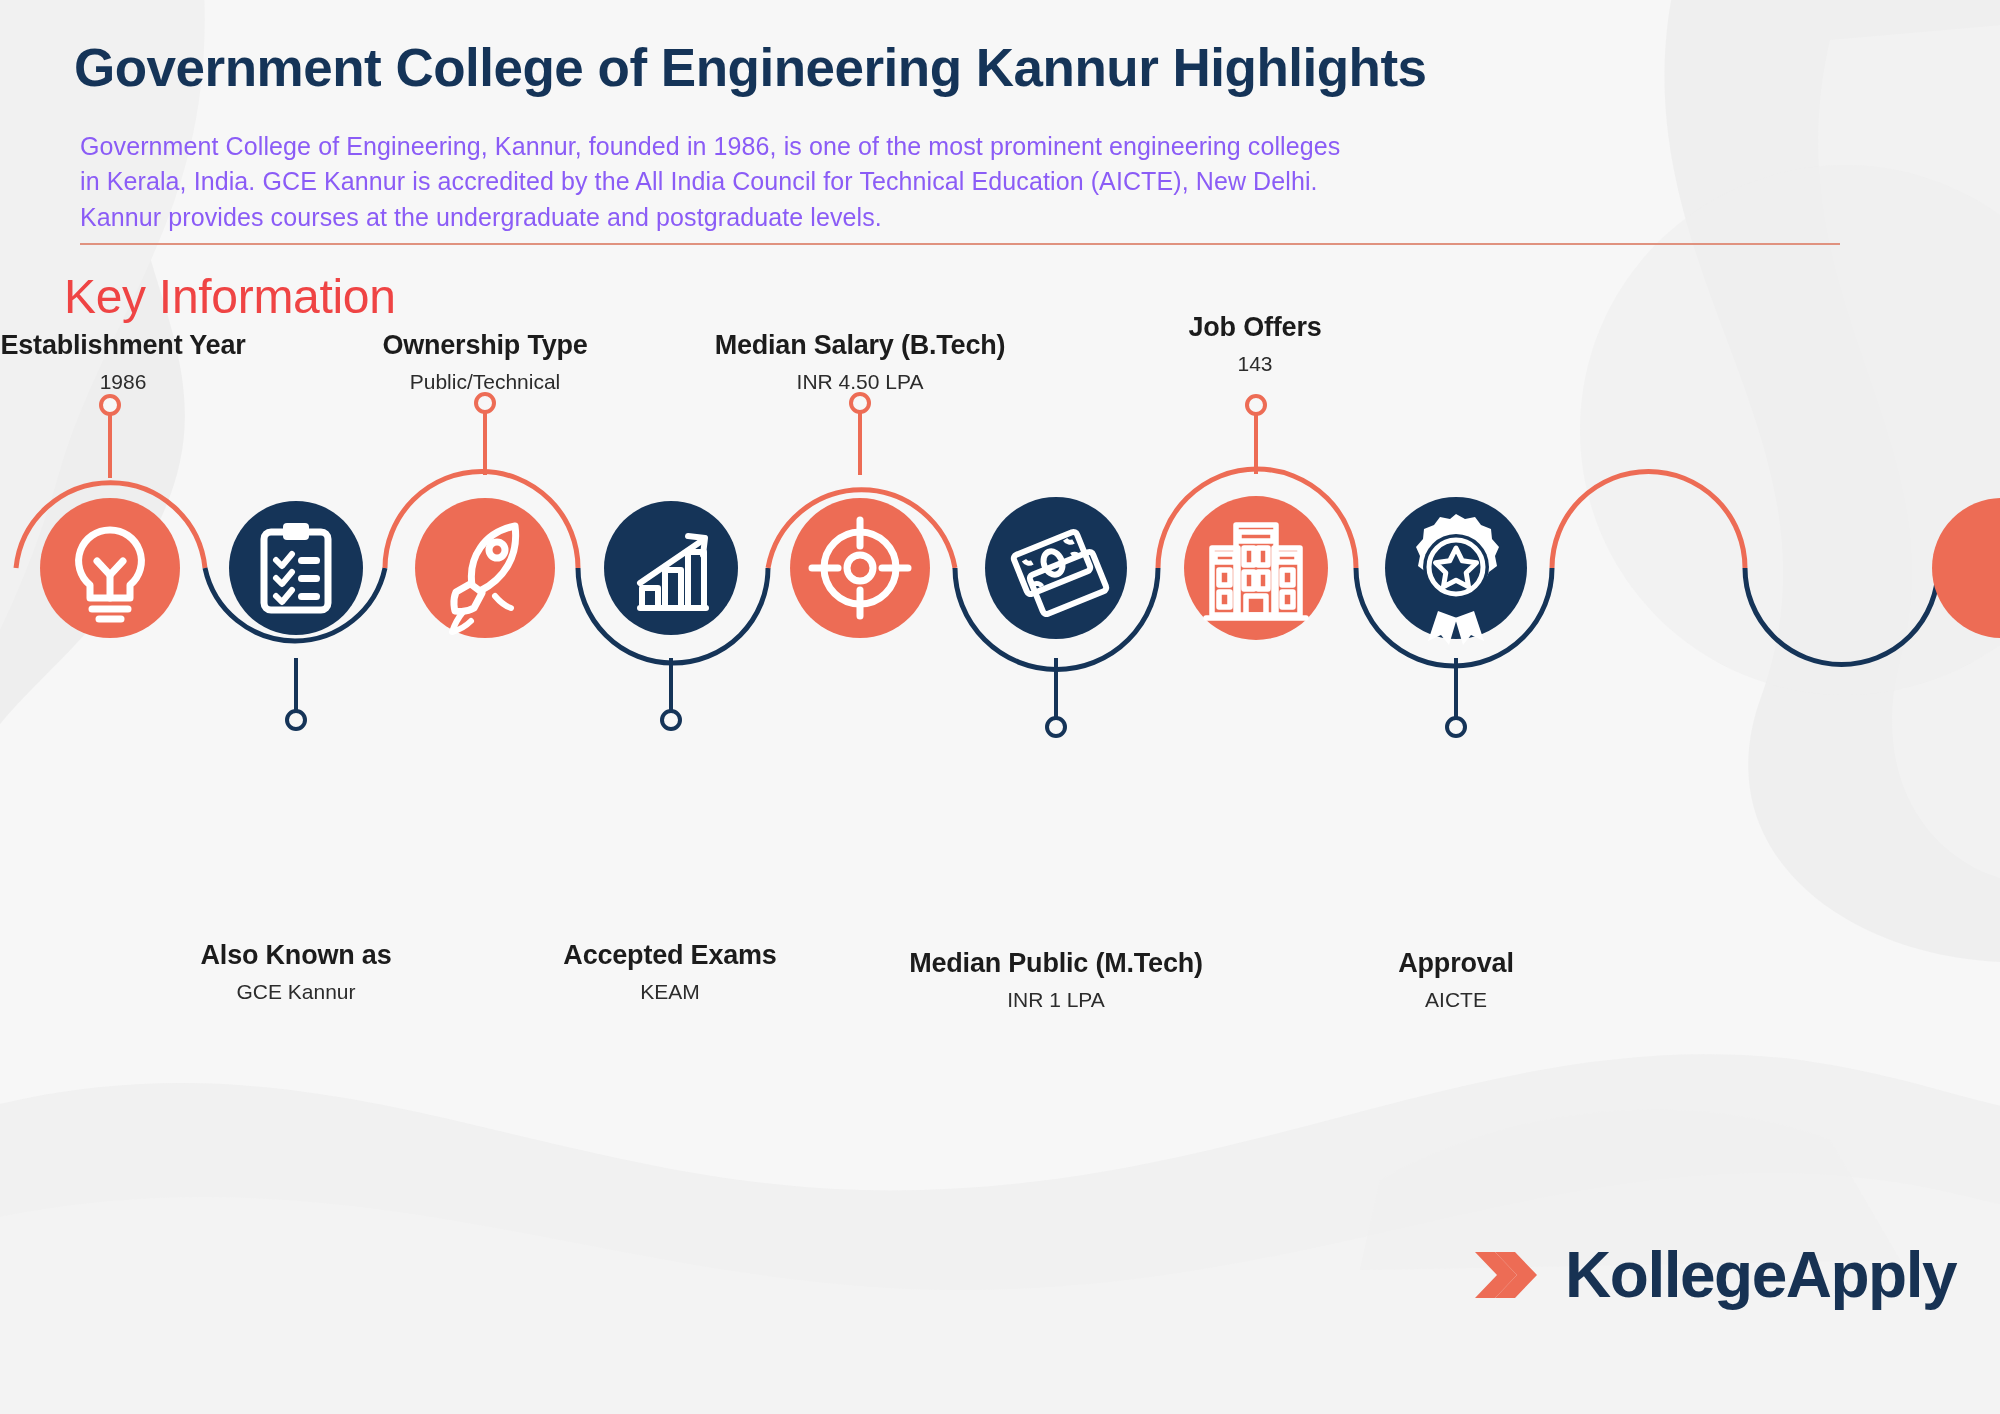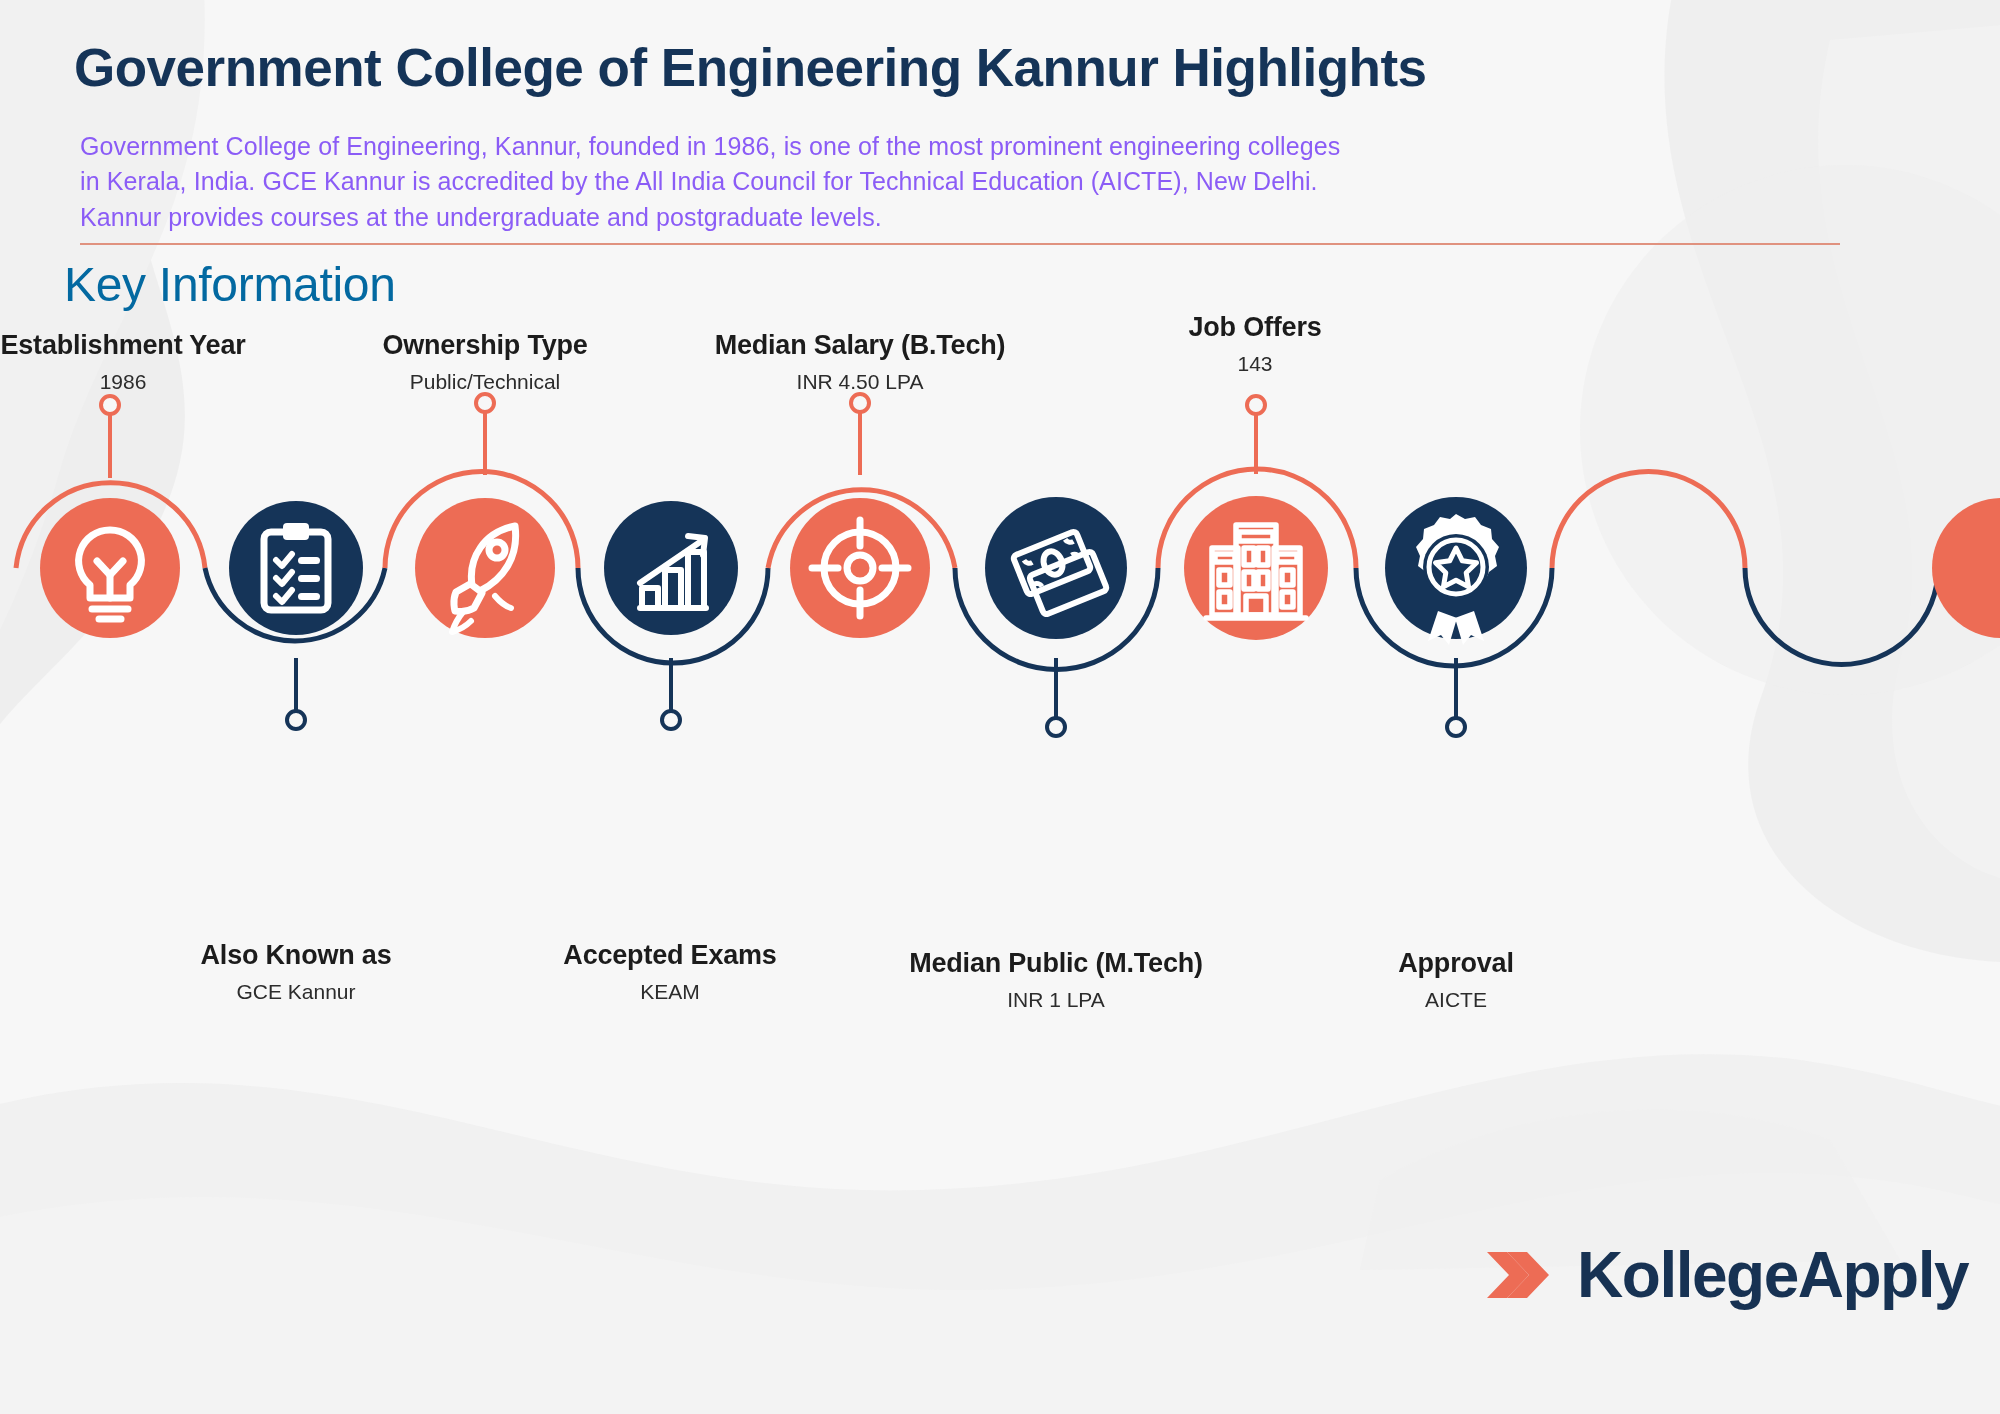--- a/index.html
+++ b/index.html
@@ -43,23 +43,23 @@
     padding-bottom: 8px;
   }
   .intro-line {
     font-size: 25px;
     color: #8b5cf6;
     line-height: 1.42;
     letter-spacing: 0.1px;
   }
   #section-title {
     font-size: 48px;
-    color: #0369a1;
+    color: #ef4444;
     font-weight: 400;
-    margin: 12px 0 0 64px;
+    margin: 24px 0 0 64px;
     letter-spacing: -0.3px;
   }
 
   
   #timeline {
     position: absolute;
     left: 0; top: 380px;
     width: 2000px;
     height: 700px;
     z-index: 3;
@@ -78,21 +78,21 @@
   .label-value {
     font-size: 21px;
     color: #2c2c2c;
     margin-top: 9px;
     white-space: nowrap;
   }
 
   
   #logo {
     position: absolute;
-    right: 32px;
+    right: 44px;
     bottom: 100px;
     display: flex;
     align-items: center;
     gap: 22px;
     z-index: 5;
   }
   #logo-text {
     font-size: 64px;
     font-weight: 700;
     color: #173253;

